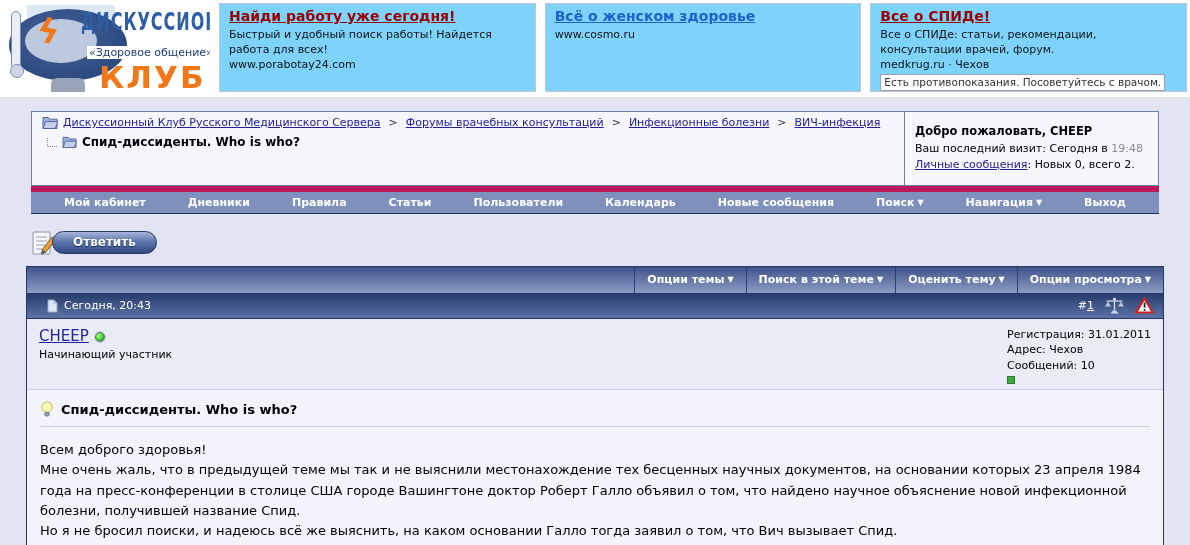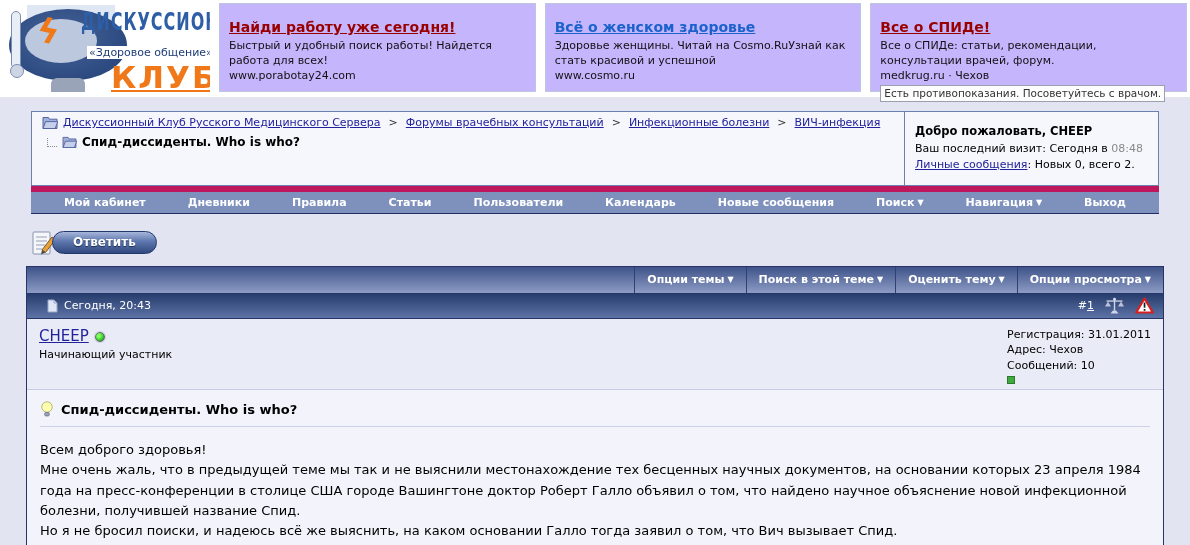--- a/index.html
+++ b/index.html
@@ -11,22 +11,22 @@
   .logo { width:207px; position:relative; overflow:hidden; flex:none; }
   .logo-sky { position:absolute; left:24px; top:2px; width:88px; height:50px; background:#dfe7f4; }
   .logo-dish { position:absolute; left:6px; top:6px; width:118px; height:72px; background:radial-gradient(ellipse at 45% 40%, #48659a 0%, #2c4a80 70%); border-radius:50%; }
   .logo-dish-inner { position:absolute; left:22px; top:16px; width:72px; height:44px; background:#bcc8de; border-radius:50%; }
   .logo-bolt { position:absolute; left:34px; top:8px; font-size:34px; color:#f07818; font-weight:bold; transform:rotate(12deg); }
   .logo-therm { position:absolute; left:8px; top:8px; width:10px; height:58px; background:#e9edf5; border:1px solid #7b8db2; border-radius:5px; }
   .logo-therm:after { content:""; position:absolute; left:-2px; bottom:-10px; width:12px; height:12px; background:#cdd5e5; border:1px solid #7b8db2; border-radius:50%; }
   .logo-stand { position:absolute; left:48px; bottom:0; width:34px; height:14px; background:#9aa4b8; border-radius:6px 6px 0 0; }
   .logo-t1 { position:absolute; left:78px; top:4px; font-weight:bold; font-size:16px; letter-spacing:1px; color:#2d5ea6; transform:scaleY(1.5); transform-origin:top; }
   .logo-t2 { position:absolute; left:84px; top:43px; font-size:11px; color:#1f3c78; background:#fff; padding:0 2px; white-space:nowrap; }
-  .logo-t3 { position:absolute; left:108px; top:56px; font-weight:bold; font-size:31px; color:#f07818; letter-spacing:2px;text-decoration:underline; }
-  .ad { flex:1; border:1px solid #bcc6de; background:#c4b5fd; padding:14px 9px; line-height:1.35; }
+  .logo-t3 { position:absolute; left:96px; top:56px; font-weight:bold; font-size:31px; color:#f07818; letter-spacing:2px; }
+  .ad { flex:1; border:1px solid #bcc6de; background:#7dd3fc; padding:3px 9px; line-height:1.35; }
   .ad-title { font-weight:bold; font-size:14px; text-decoration:underline; display:inline-block; margin-bottom:2px; }
   .ad-title.red { color:#990000; }
   .ad-title.blue { color:#1c62cc; }
   .ad-body, .ad-url { font-size:11px; color:#111; }
   .ad-disclaimer { display:inline-block; border:1px solid #9aa0ad; padding:0 3px; font-size:10.5px; color:#333; margin-top:2px; background:#fdfdfd; }
 
   
   .main { margin:0 26px; }
   .crumb-panel { margin:14px 5px 0; display:flex; border:1px solid #6d7fae; background:#f6f7fd; }
   .crumbs { flex:1; padding:4px 10px 8px; font-size:11px; }
@@ -90,21 +90,20 @@
   </div>
 
   <div class="ad">
     <a class="ad-title red">Найди работу уже сегодня!</a>
     <div class="ad-body">Быстрый и удобный поиск работы! Найдется работа для всех!</div>
     <div class="ad-url">www.porabotay24.com</div>
   </div>
 
   <div class="ad">
     <a class="ad-title blue">Всё о женском здоровье</a>
-    <div class="ad-body">Здоровье женщины. Читай на Cosmo.RuУзнай как стать красивой и успешной</div>
     <div class="ad-url">www.cosmo.ru</div>
   </div>
 
   <div class="ad">
     <a class="ad-title red">Все о СПИДе!</a>
     <div class="ad-body">Все о СПИДе: статьи, рекомендации, консультации врачей, форум.</div>
     <div class="ad-url">medkrug.ru  ·  Чехов</div>
     <div class="ad-disclaimer">Есть противопоказания. Посоветуйтесь с врачом.</div>
   </div>
 </div>
@@ -134,21 +133,21 @@
           <svg width="15" height="12" viewBox="0 0 16 13">
               <path d="M1 1.5h5.5l1 1.7H15v9.3H1z" fill="#9fb0dc" stroke="#56659f"></path>
               <path d="M1 12.5 L3.6 5.6 H15.8 L13.2 12.5 Z" fill="#c5cfec" stroke="#56659f"></path>
             </svg>
         </span>
         <span>Спид-диссиденты. Who is who?</span>
       </div>
     </div>
     <div class="welcome">
       <b>Добро пожаловать, CHEEP</b><br>
-      <span>Ваш последний визит: Сегодня в </span><span class="dim">08:48</span><br>
+      <span>Ваш последний визит: Сегодня в </span><span class="dim">19:48</span><br>
       <a>Личные сообщения</a><span>: Новых 0, всего 2.</span>
     </div>
   </div>
 
   <div class="navbar">
     <span class="nav-item">Мой кабинет</span>
     <span class="nav-item">Дневники</span>
     <span class="nav-item">Правила</span>
     <span class="nav-item">Статьи</span>
     <span class="nav-item">Пользователи</span>

